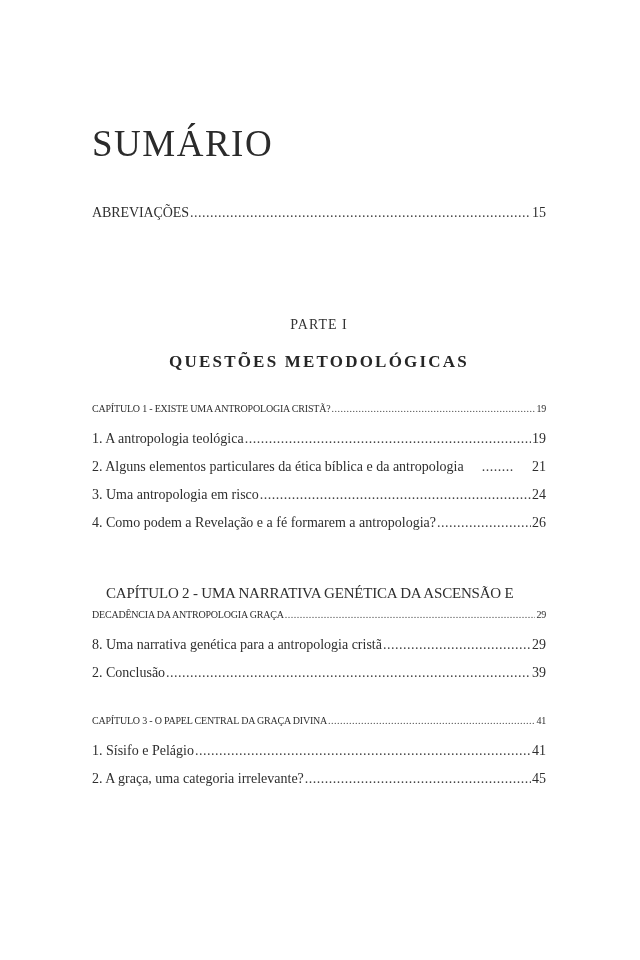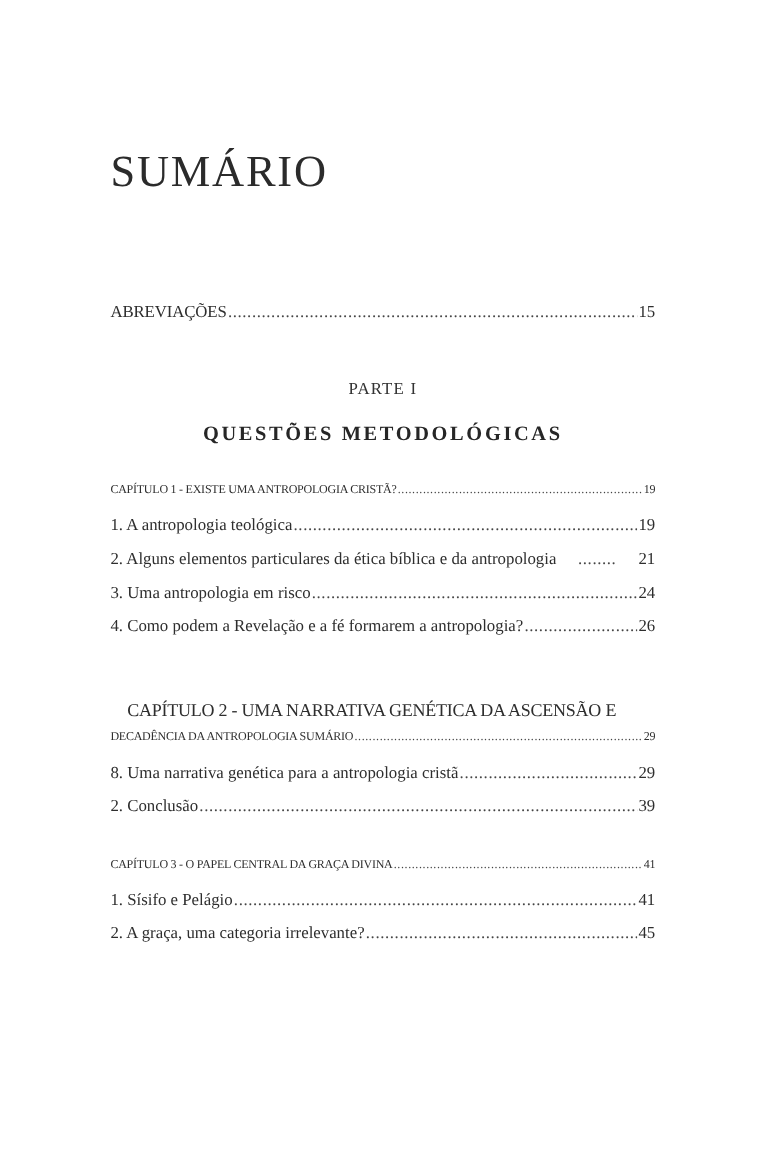--- a/index.html
+++ b/index.html
@@ -59,21 +59,20 @@
     }
     .toc-line .dots::before {
       content: "....................................................................................................................................................................................................................................";
       letter-spacing: 0.5px;
     }
     .toc-line .page-num {
       flex: 0 0 auto;
     }
     .toc-line.upper .label {
       letter-spacing: -0.1px;
-      margin-top: 48px;
     }
     .chapter-line1 {
       position: absolute;
       left: 14px;
       width: 454px;
       font-size: 15px;
       line-height: 18px;
       white-space: nowrap;
       letter-spacing: -0.2px;
       color: #2e2e2e;
@@ -139,21 +138,21 @@
     <span class="page-num">24</span>
   </div>
   <div class="toc-line" style="top:514px;">
     <span class="label">4. Como podem a Revelação e a fé formarem a antropologia?</span>
     <span class="dots"></span>
     <span class="page-num">26</span>
   </div>
 
   <div class="chapter-line1" style="top:584px;">CAPÍTULO 2 - UMA NARRATIVA GENÉTICA DA ASCENSÃO E</div>
   <div class="toc-line chapter" style="top:606px;">
-    <span class="label">DECADÊNCIA DA ANTROPOLOGIA SUMÁRIO</span>
+    <span class="label">DECADÊNCIA DA ANTROPOLOGIA GRAÇA</span>
     <span class="dots"></span>
     <span class="page-num">29</span>
   </div>
   <div class="toc-line" style="top:636px;">
     <span class="label">8. Uma narrativa genética para a antropologia cristã</span>
     <span class="dots"></span>
     <span class="page-num">29</span>
   </div>
   <div class="toc-line" style="top:664px;">
     <span class="label">2. Conclusão</span>

